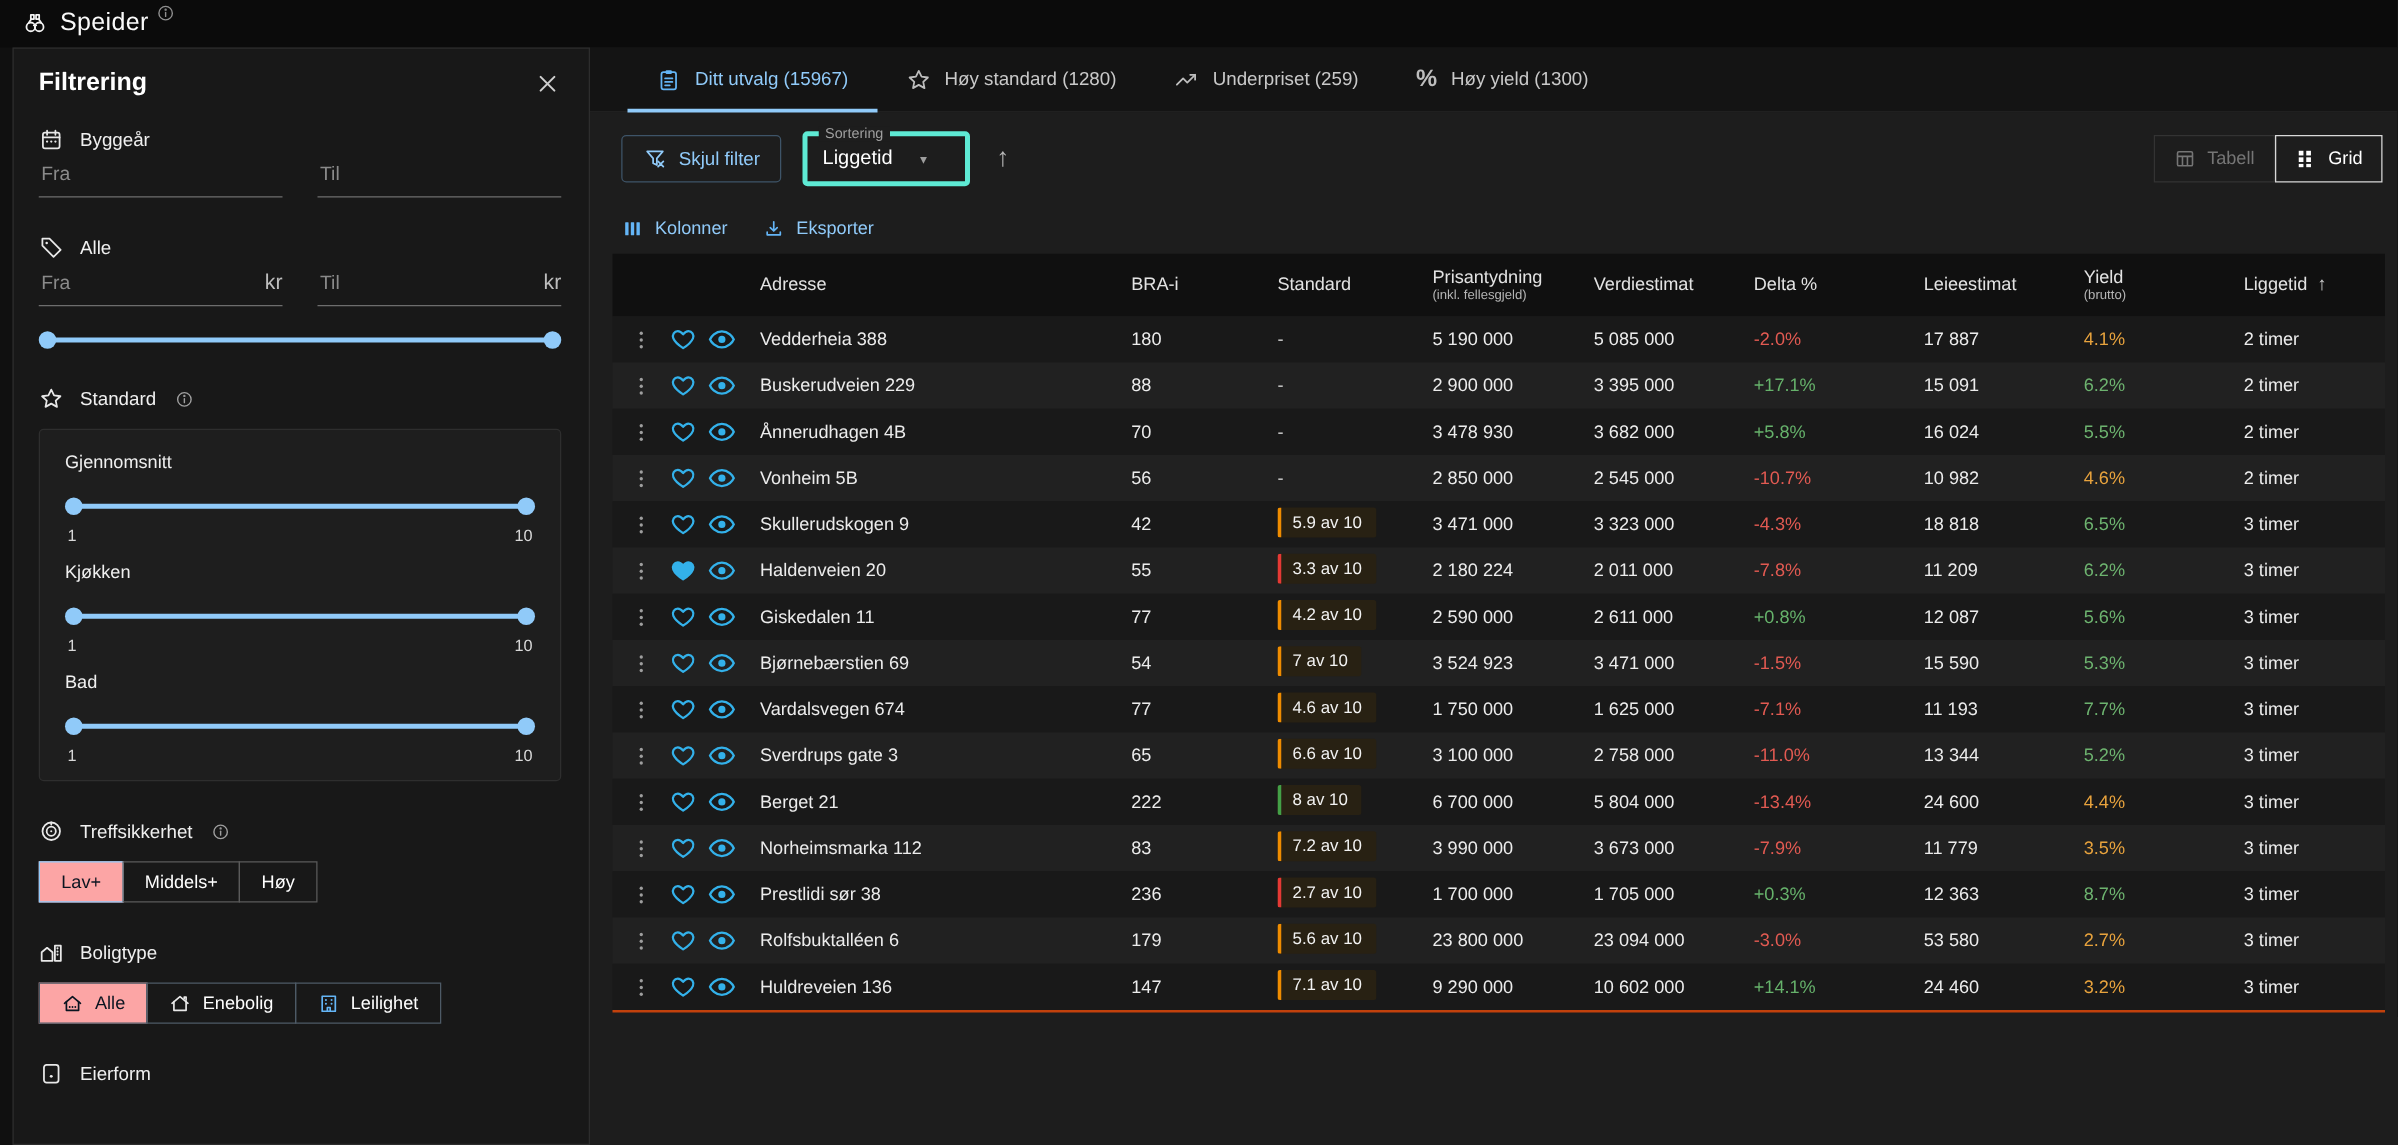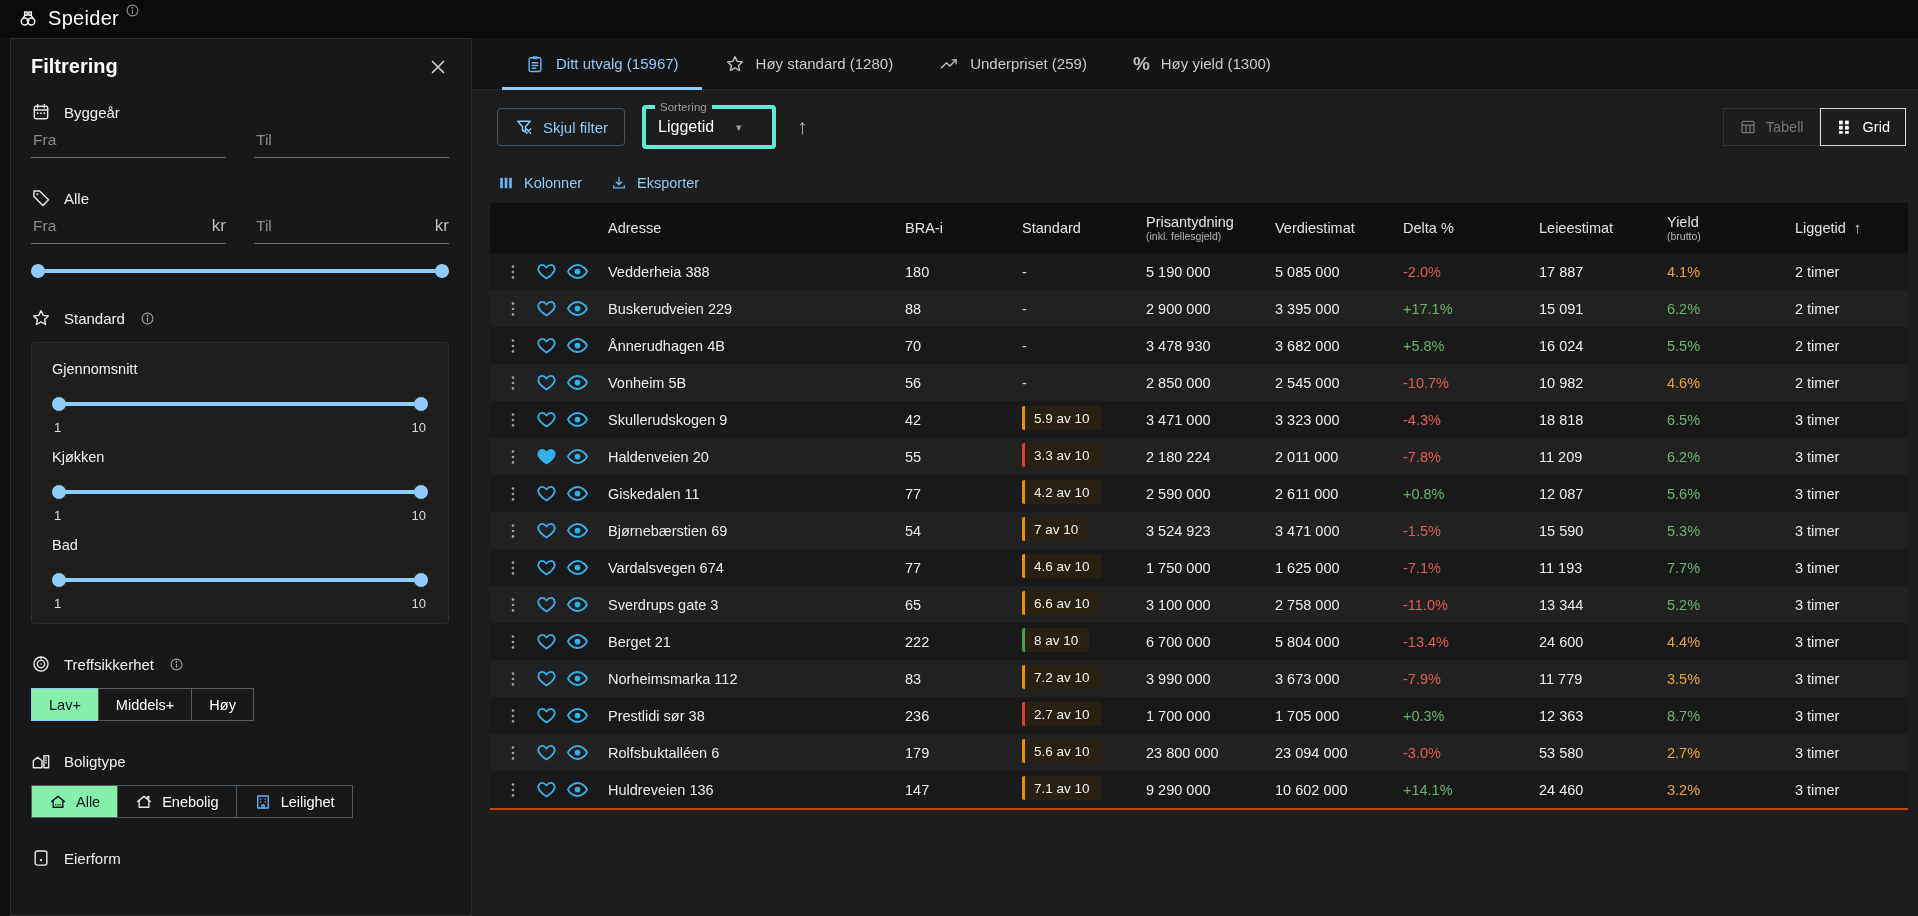--- a/index.html
+++ b/index.html
@@ -53,21 +53,21 @@
   .sl-group + .sl-group { margin-top:14px; }
   .sl-label { font-size:14.5px; color:#f0f0f0; }
 
   .btn-group { display:flex; margin-top:14px; }
   .seg {
     height:33px; display:flex; align-items:center; justify-content:center; gap:9px;
     padding:0 17px; font-size:14.5px; color:#fff;
     border:1px solid #5a5a5a; background:transparent; margin-left:-1px; cursor:pointer;
   }
   .seg:first-child { margin-left:0; }
-  .seg.selected { background:#86efac; border-color:#90caf9; color:#0a1420; }
+  .seg.selected { background:#fca5a5; border-color:#90caf9; color:#0a1420; }
   .boli .seg { border-color:#4d5a66; }
   .boli .seg .ic { color:#e8e8e8; }
   .boli .seg.selected .ic { color:#0a1420; }
   .boli .seg .ic.blue { color:#64b5f6; }
 
   
   .main { flex:1; display:flex; flex-direction:column; background:#151515; min-width:0; }
   .tabs { height:52px; display:flex; align-items:stretch; padding-left:30px; border-bottom:1px solid #242424; background:#141414; }
   .tab { display:flex; align-items:center; gap:11px; padding:0 23px; font-size:15px; color:#c9c9c9; position:relative; cursor:pointer; white-space:nowrap; }
   .tab .ic { color:#bdbdbd; }

